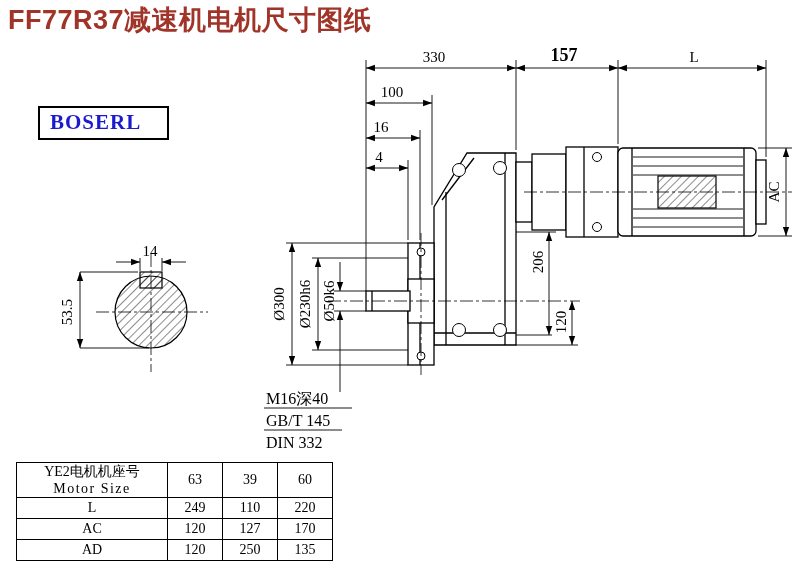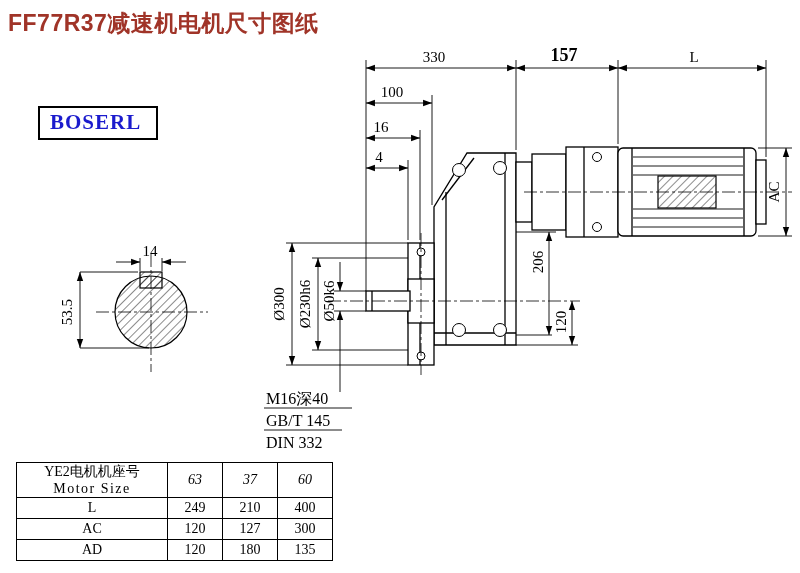--- a/index.html
+++ b/index.html
@@ -1,23 +1,23 @@
 <!DOCTYPE html>
 <html><head>
 <meta charset="utf-8">
 <style>
   html,body { margin:0; padding:0; background:#fff; }
   body { width:800px; height:573px; overflow:hidden; position:relative;
          font-family:"Liberation Serif", serif; }
 
-  .title { position:absolute; left:8px; top:8px; font-family:"Liberation Sans", sans-serif;
-           font-weight:700; font-size:23px; color:#A03428; letter-spacing:0.5px; }
+  .title { position:absolute; left:8px; top:2px; font-family:"Liberation Sans", sans-serif;
+           font-weight:700; font-size:27px; color:#A03428; letter-spacing:0.5px; }
 
   .logo  { position:absolute; left:38px; top:106px; border:2px solid #000; background:#fff;
-           padding:2px 15px 3px 10px; font-family:"Liberation Serif", serif;
+           padding:2px 26px 3px 10px; font-family:"Liberation Serif", serif;
            font-size:21px; font-weight:700; color:#1B1BCD; letter-spacing:1px; }
 
   .drawing { position:absolute; left:0; top:0; }
 
   
   .ol line, .ol path, .ol rect { stroke:#000; stroke-width:1.3; fill:#fff; }
   .thin circle { stroke:#000; stroke-width:1; fill:#fff; }
   .fins line { stroke:#000; stroke-width:0.9; }
   .olh { stroke:#000; stroke-width:1.2; fill:url(#hatch); }
   .cl line { stroke:#000; stroke-width:0.8; stroke-dasharray:13 3 3 3; fill:none; }
@@ -28,21 +28,21 @@
                         text-anchor:middle; font-weight:400; }
   text.b  { font-weight:700; font-size:18px; }
   text.ns { text-anchor:start; font-size:16px; }
 
   
   table.spec { position:absolute; left:16px; top:462px; border-collapse:collapse;
                font-size:14px; color:#000; }
   table.spec td { border:1px solid #000; text-align:center; vertical-align:middle;
                   padding:0 2px; height:20px; }
   td.hdr { width:146px; height:40px; text-align:left; padding-left:8px; }
-  td.sz  { width:50px;font-style:italic; }
+  td.sz  { width:50px; }
   .ms { letter-spacing:1.5px; }
 </style>
 </head>
 <body>
 
 <div class="title">FF77R37减速机电机尺寸图纸</div>
 <div class="logo">BOSERL</div>
 
 <svg class="drawing" width="800" height="462" viewBox="0 0 800 462" xmlns="http://www.w3.org/2000/svg">
   <defs>
@@ -186,35 +186,35 @@
 </svg>
 
 <table class="spec">
   <tbody>
       <tr>
     <td class="hdr">
       <div>YE2电机机座号</div>
       <div class="ms">Motor Size</div>
     </td>
     <td class="sz">63</td>
-    <td class="sz">37</td>
+    <td class="sz">39</td>
     <td class="sz">60</td>
   </tr>
   <tr>
     <td>L</td>
     <td>249</td>
-    <td>210</td>
-    <td>400</td>
+    <td>110</td>
+    <td>220</td>
   </tr>
   <tr>
     <td>AC</td>
     <td>120</td>
     <td>127</td>
-    <td>300</td>
+    <td>170</td>
   </tr>
   <tr>
     <td>AD</td>
     <td>120</td>
-    <td>180</td>
+    <td>250</td>
     <td>135</td>
   </tr>
 </tbody>
   </table>
 
 </body></html>

